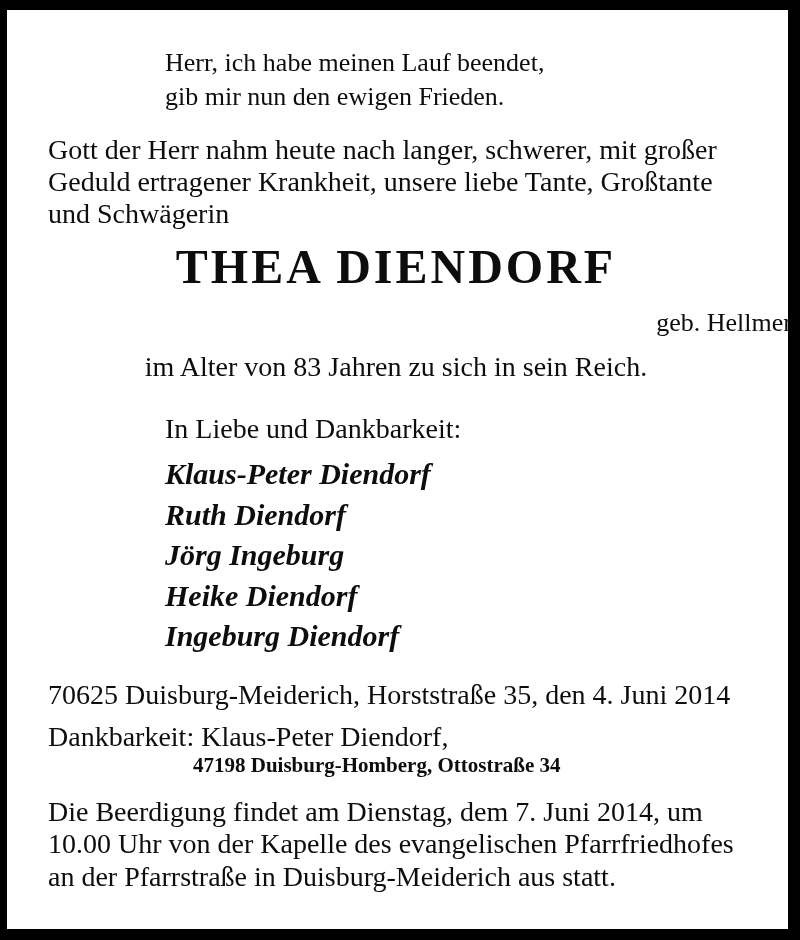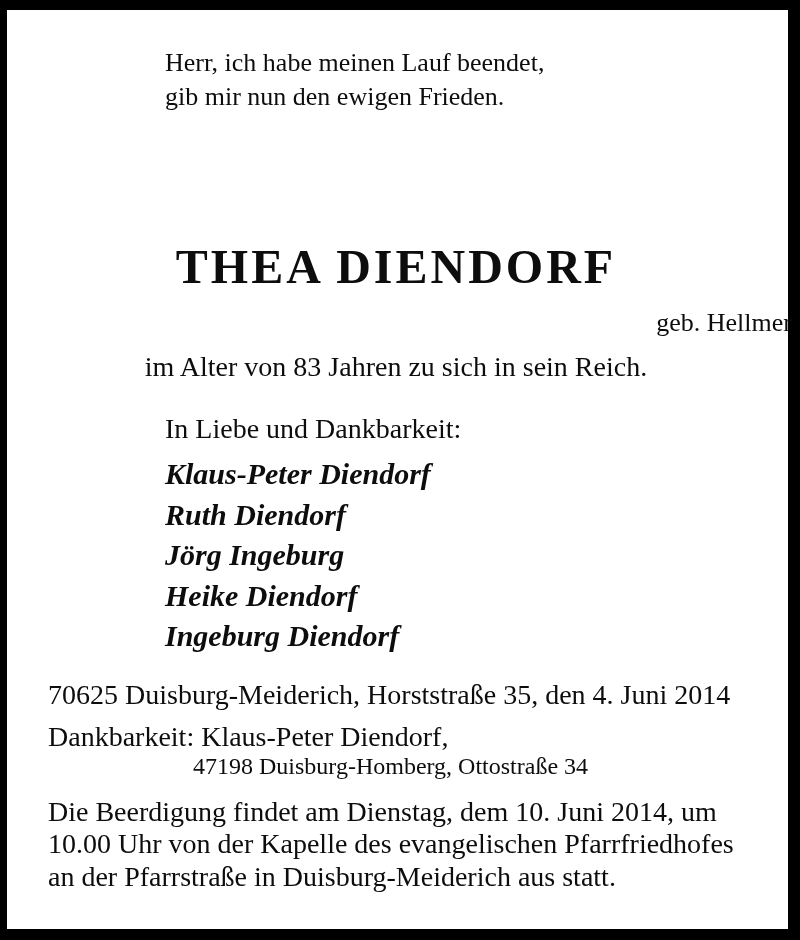--- a/index.html
+++ b/index.html
@@ -23,34 +23,39 @@
     left:0;right:8px;top:239px;
     text-align:center;
     font-size:48px;font-weight:bold;letter-spacing:3px;
   }
   .maiden{left:0;right:8px;top:308px;text-align:right;font-size:26px;}
   .age{left:0;right:8px;top:351px;text-align:center;font-size:28px;}
   .mheading{left:165px;top:413px;font-size:28px;}
   .mnames{left:165px;top:454px;font-size:30px;font-weight:bold;line-height:40.6px;font-style:italic;}
   .addr{left:48px;top:679px;font-size:28px;}
   .th1{left:48px;top:721px;font-size:28px;}
-  .th2{left:193px;top:753px;font-size:24px;}
+  .th2{left:193px;top:753px;font-size:21px;font-weight:bold;}
   .funeral{left:48px;top:796px;font-size:28px;line-height:32.4px;}
 </style>
 </head>
 <body>
 
 <div id="screen">
   <div class="page"></div>
 
   <div class="block epigraph">
     <div>Herr, ich habe meinen Lauf beendet,</div>
     <div>gib mir nun den ewigen Frieden.</div>
   </div>
 
+  <div class="block intro">
+    <div>Gott der Herr nahm heute nach langer, schwerer, mit großer</div>
+    <div>Geduld ertragener Krankheit, unsere liebe Tante, Großtante</div>
+    <div>und Schwägerin</div>
+  </div>
 
   <div class="block title">THEA DIENDORF</div>
 
   <div class="block maiden">geb. Hellmer</div>
 
   <div class="block age">im Alter von 83 Jahren zu sich in sein Reich.</div>
 
   <div class="block mheading">In Liebe und Dankbarkeit:</div>
 
   <div class="block mnames">
@@ -60,17 +65,17 @@
     <div>Heike Diendorf</div>
     <div>Ingeburg Diendorf</div>
   </div>
 
   <div class="block addr">70625 Duisburg-Meiderich, Horststraße 35, den 4. Juni 2014</div>
 
   <div class="block th1">Dankbarkeit: Klaus-Peter Diendorf,</div>
   <div class="block th2">47198 Duisburg-Homberg, Ottostraße 34</div>
 
   <div class="block funeral">
-    <div>Die Beerdigung findet am Dienstag, dem 10. Juni 2014, um</div>
+    <div>Die Beerdigung findet am Dienstag, dem 7. Juni 2014, um</div>
     <div>10.00 Uhr von der Kapelle des evangelischen Pfarrfriedhofes</div>
     <div>an der Pfarrstraße in Duisburg-Meiderich aus statt.</div>
   </div>
 </div>
 
 </body></html>

